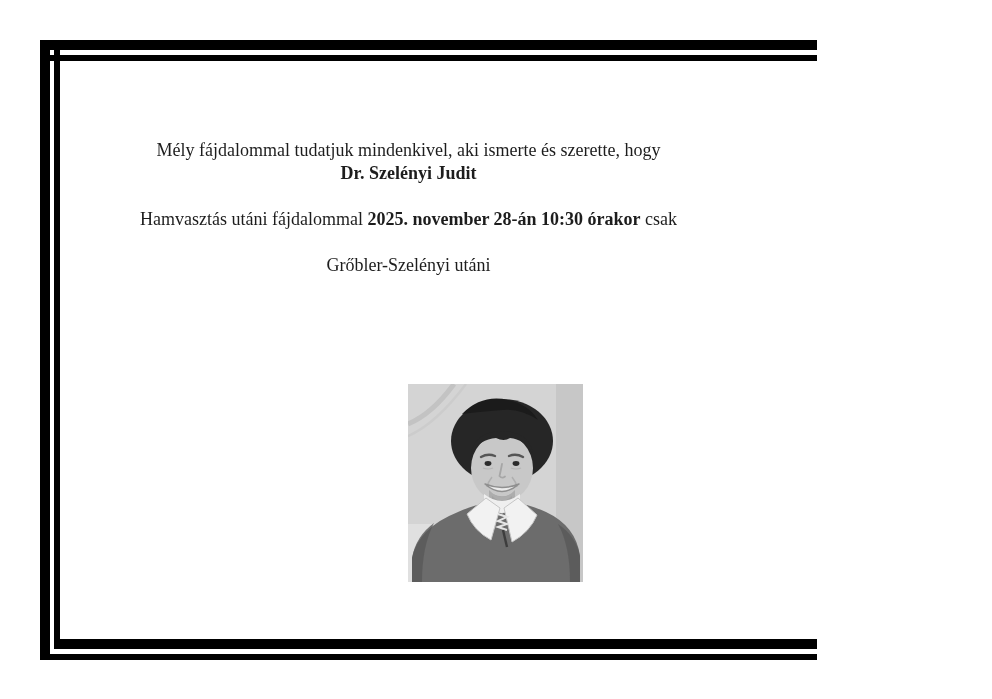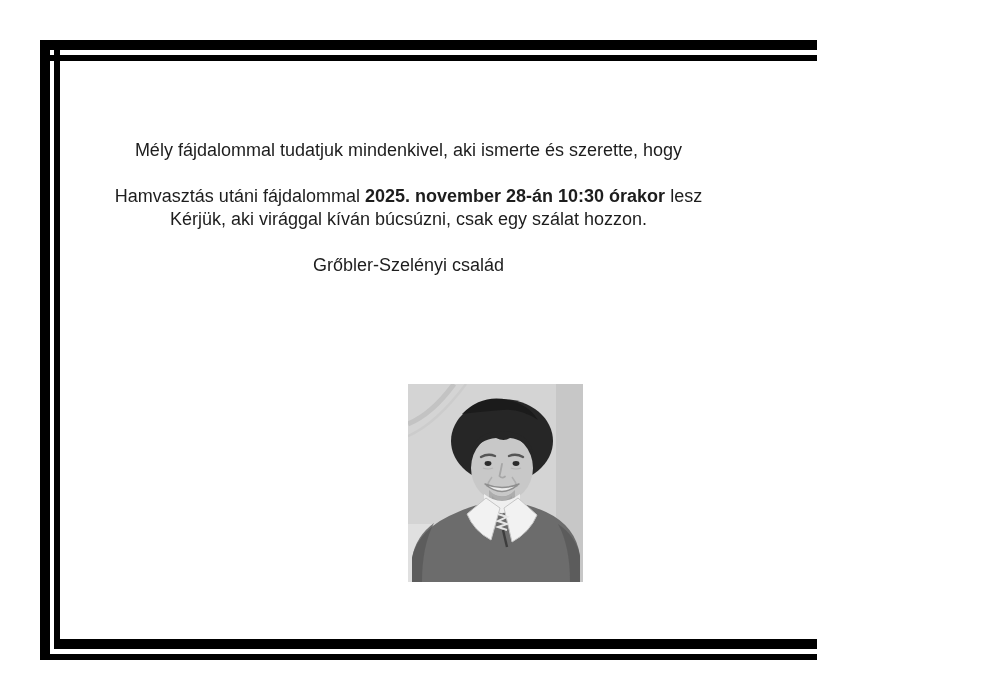--- a/index.html
+++ b/index.html
@@ -1,21 +1,21 @@
 <!DOCTYPE html>
 <html style="--background: #ffffff; --frame: #000000; --text: #1d1d1d;"><head>
 <meta charset="utf-8">
 <title></title>
 <style>
   html,body{margin:0;padding:0;background:#fff;}
   .page{
     position:relative;
     width:817px;height:699px;
     background:var(--background,#ffffff);
-    font-family:Liberation Sans, sans-serif;
+    font-family:Liberation Serif, serif;
     overflow:hidden;
   }
   
   .bar{position:absolute;background:var(--frame,#000);}
   .bar.top-thick   {left:40px;top:40px;width:913px;height:10px;}
   .bar.left-thick  {left:40px;top:40px;width:10px;height:620px;}
   .bar.top-thin    {left:50px;top:55px;width:895px;height:6px;}
   .bar.left-thin   {left:54px;top:50px;width:6px;height:599px;}
   .bar.right-thick {left:932px;top:50px;width:10px;height:599px;}
   .bar.bottom-thick{left:54px;top:639px;width:888px;height:10px;}
@@ -48,33 +48,35 @@
   <div class="bar left-thin"></div>
   <div class="bar right-thick"></div>
   <div class="bar bottom-thick"></div>
   <div class="bar right-thin"></div>
   <div class="bar bottom-thin"></div>
 
   <div class="content">
 
     <div class="para">
       <div class="line">Mély fájdalommal tudatjuk mindenkivel, aki ismerte és szerette, hogy</div>
+      <div class="line">
+        <strong>Dr. Szelényi Judit</strong>
+      </div>
     </div>
 
     <div class="para">
       <div class="line">
         <span>Hamvasztás utáni fájdalommal</span>
         <strong>2025. november 28-án 10:30 órakor</strong>
-        <span>lesz</span>
+        <span>csak</span>
       </div>
-      <div class="line">Kérjük, aki virággal kíván búcsúzni, csak egy szálat hozzon.</div>
     </div>
 
     <div class="para">
-      <div class="line">Grőbler-Szelényi család</div>
+      <div class="line">Grőbler-Szelényi utáni</div>
     </div>
 
   </div>
 
   <div class="photo">
     <svg viewBox="0 0 175 198" width="175" height="198" xmlns="http://www.w3.org/2000/svg">
       <g>
         <rect width="175" height="198" fill="#d4d4d4"></rect>
         <rect x="148" width="27" height="198" fill="#c7c7c7"></rect>
         <rect y="140" width="46" height="58" fill="#e0e0e0"></rect>

